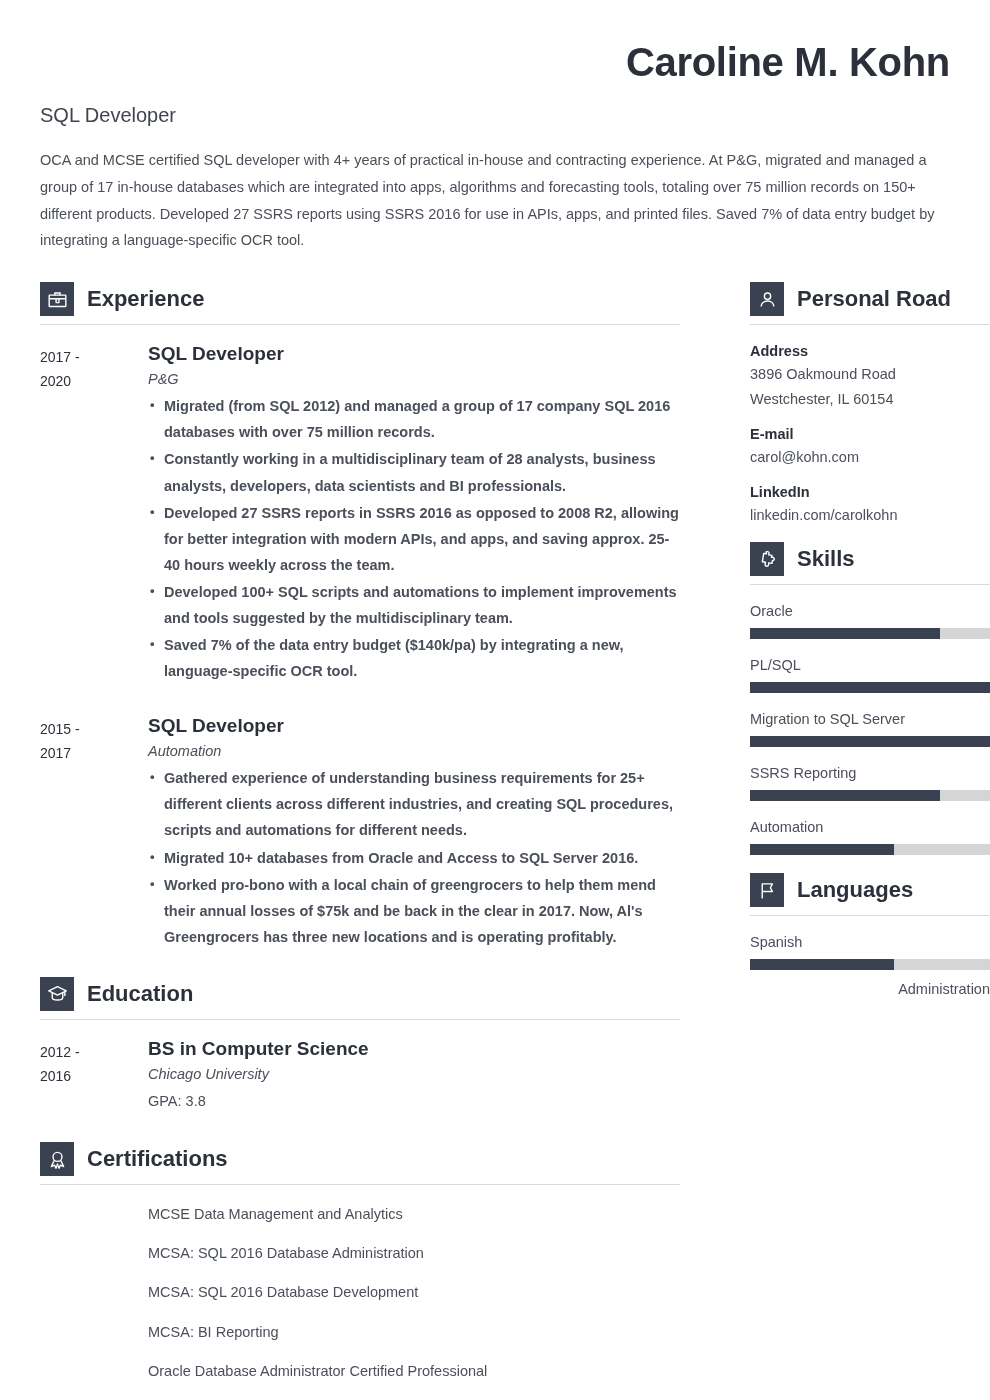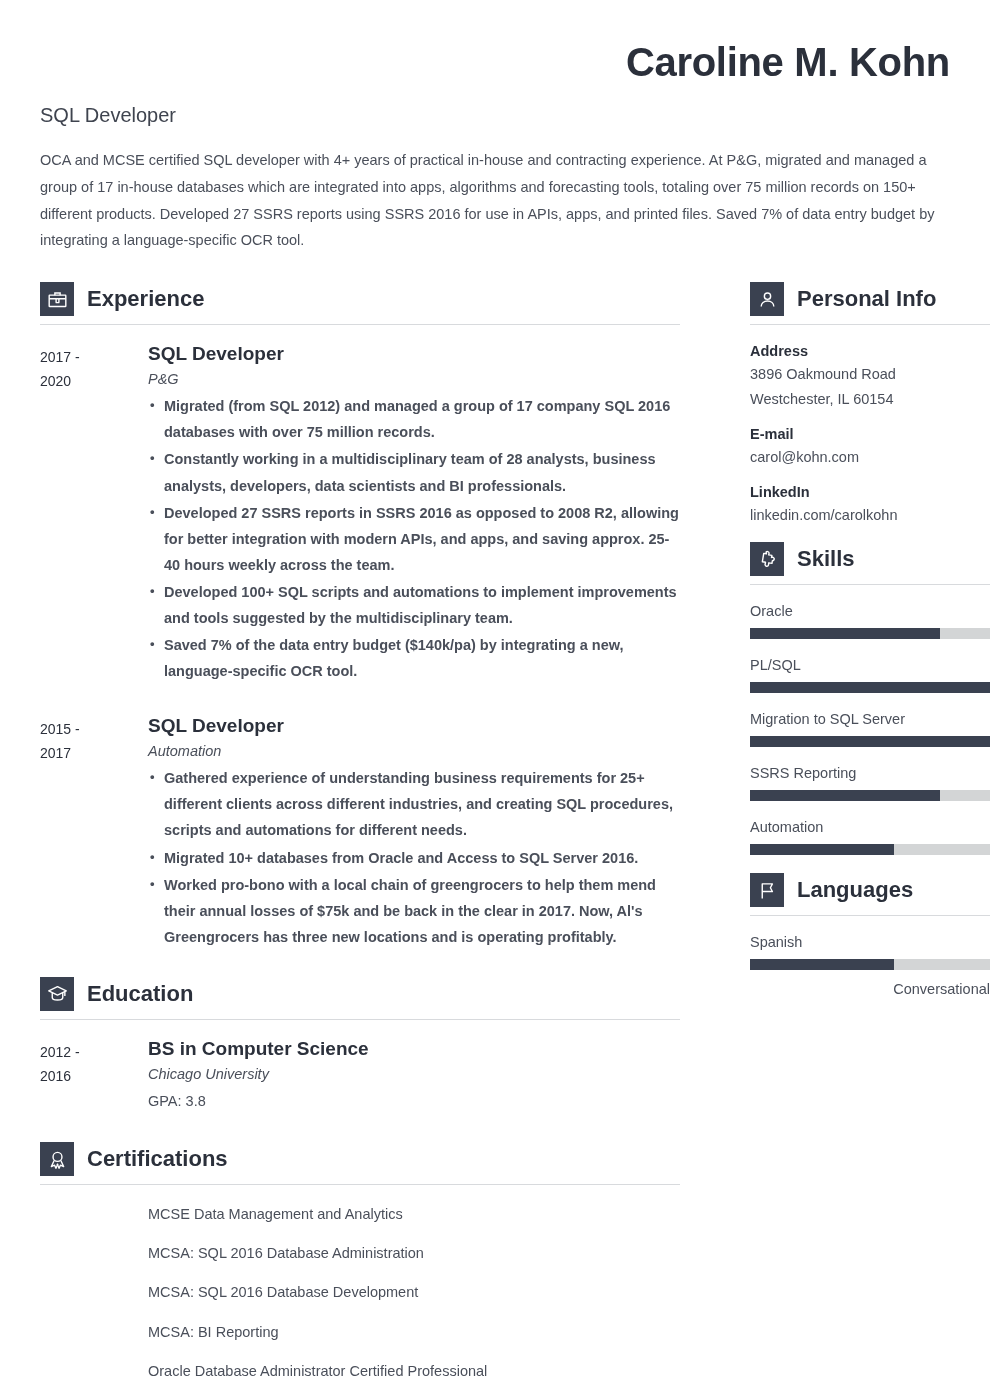--- a/index.html
+++ b/index.html
@@ -278,21 +278,21 @@
     <div class="col-side">
 
       <div class="section">
         <div class="section-head">
           <span class="sec-icon">
             <svg width="21" height="21" viewBox="0 0 24 24" fill="none" stroke="#ffffff" stroke-width="1.6">
               <circle cx="12" cy="8.2" r="3.6"></circle>
               <path d="M4.8 20c0-3.9 3.2-6.3 7.2-6.3s7.2 2.4 7.2 6.3"></path>
             </svg>
           </span>
-          <span class="section-title">Personal Info</span>
+          <span class="section-title">Personal Road</span>
         </div>
         <div class="section-rule side"></div>
 
         <div class="pi-group">
           <div class="pi-label">Address</div>
           <div class="pi-value">3896 Oakmound Road</div>
           <div class="pi-value">Westchester, IL 60154</div>
         </div>
         <div class="pi-group">
           <div class="pi-label">E-mail</div>
@@ -357,19 +357,19 @@
           </span>
           <span class="section-title">Languages</span>
         </div>
         <div class="section-rule side"></div>
 
         <div class="skill">
           <div class="skill-name">Spanish</div>
           <div class="bar">
             <div class="bar-fill" style="width: 60%;"></div>
           </div>
-          <div class="lang-level">Conversational</div>
+          <div class="lang-level">Administration</div>
         </div>
       </div>
 
     </div>
   </div>
 </div>
 
 </body></html>

